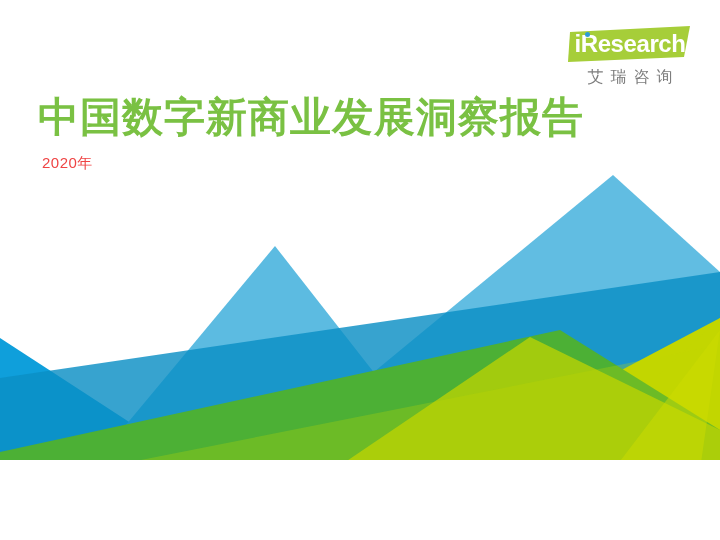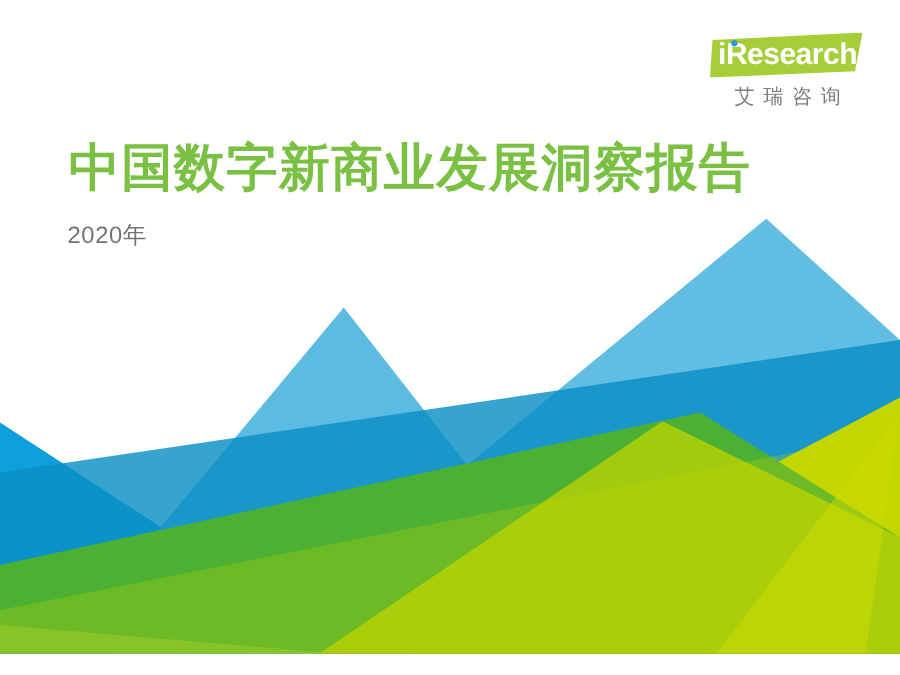--- a/index.html
+++ b/index.html
@@ -3,21 +3,21 @@
 <meta charset="utf-8">
 <style>
   html, body {
     margin: 0;
     padding: 0;
     background: #ffffff;
   }
   #slide {
     position: relative;
     width: 720px;
-    height: 523px;
+    height: 460px;
     overflow: hidden;
     background: #ffffff;
     font-family: "Liberation Sans", "DejaVu Sans", sans-serif;
   }
   #bg-art {
     position: absolute;
     left: 0;
     top: 0;
     width: 720px;
     height: 540px;
@@ -81,34 +81,34 @@
   }
 
   
   .title-wrap {
     position: absolute;
     left: 38px;
     top: 92px;
     z-index: 5;
   }
   .main-title {
-    margin: 17px;
+    margin: 0;
     font-size: 41px;
     line-height: 50px;
     font-weight: bold;
     color: #7ac143;
     letter-spacing: 1px;
     white-space: nowrap;
   }
   .sub-title {
-    margin: 8px 0 0 16px;
-    font-size: 19px;
+    margin: 8px 0 0 4px;
+    font-size: 15px;
     line-height: 26px;
     font-weight: normal;
-    color: #737373;
+    color: #ef4444;
     letter-spacing: 0.5px;
     white-space: nowrap;
   }
 </style>
 </head>
 <body>
 
 <div id="slide">
 
   <svg id="bg-art" viewBox="0 0 720 540" preserveAspectRatio="none">

